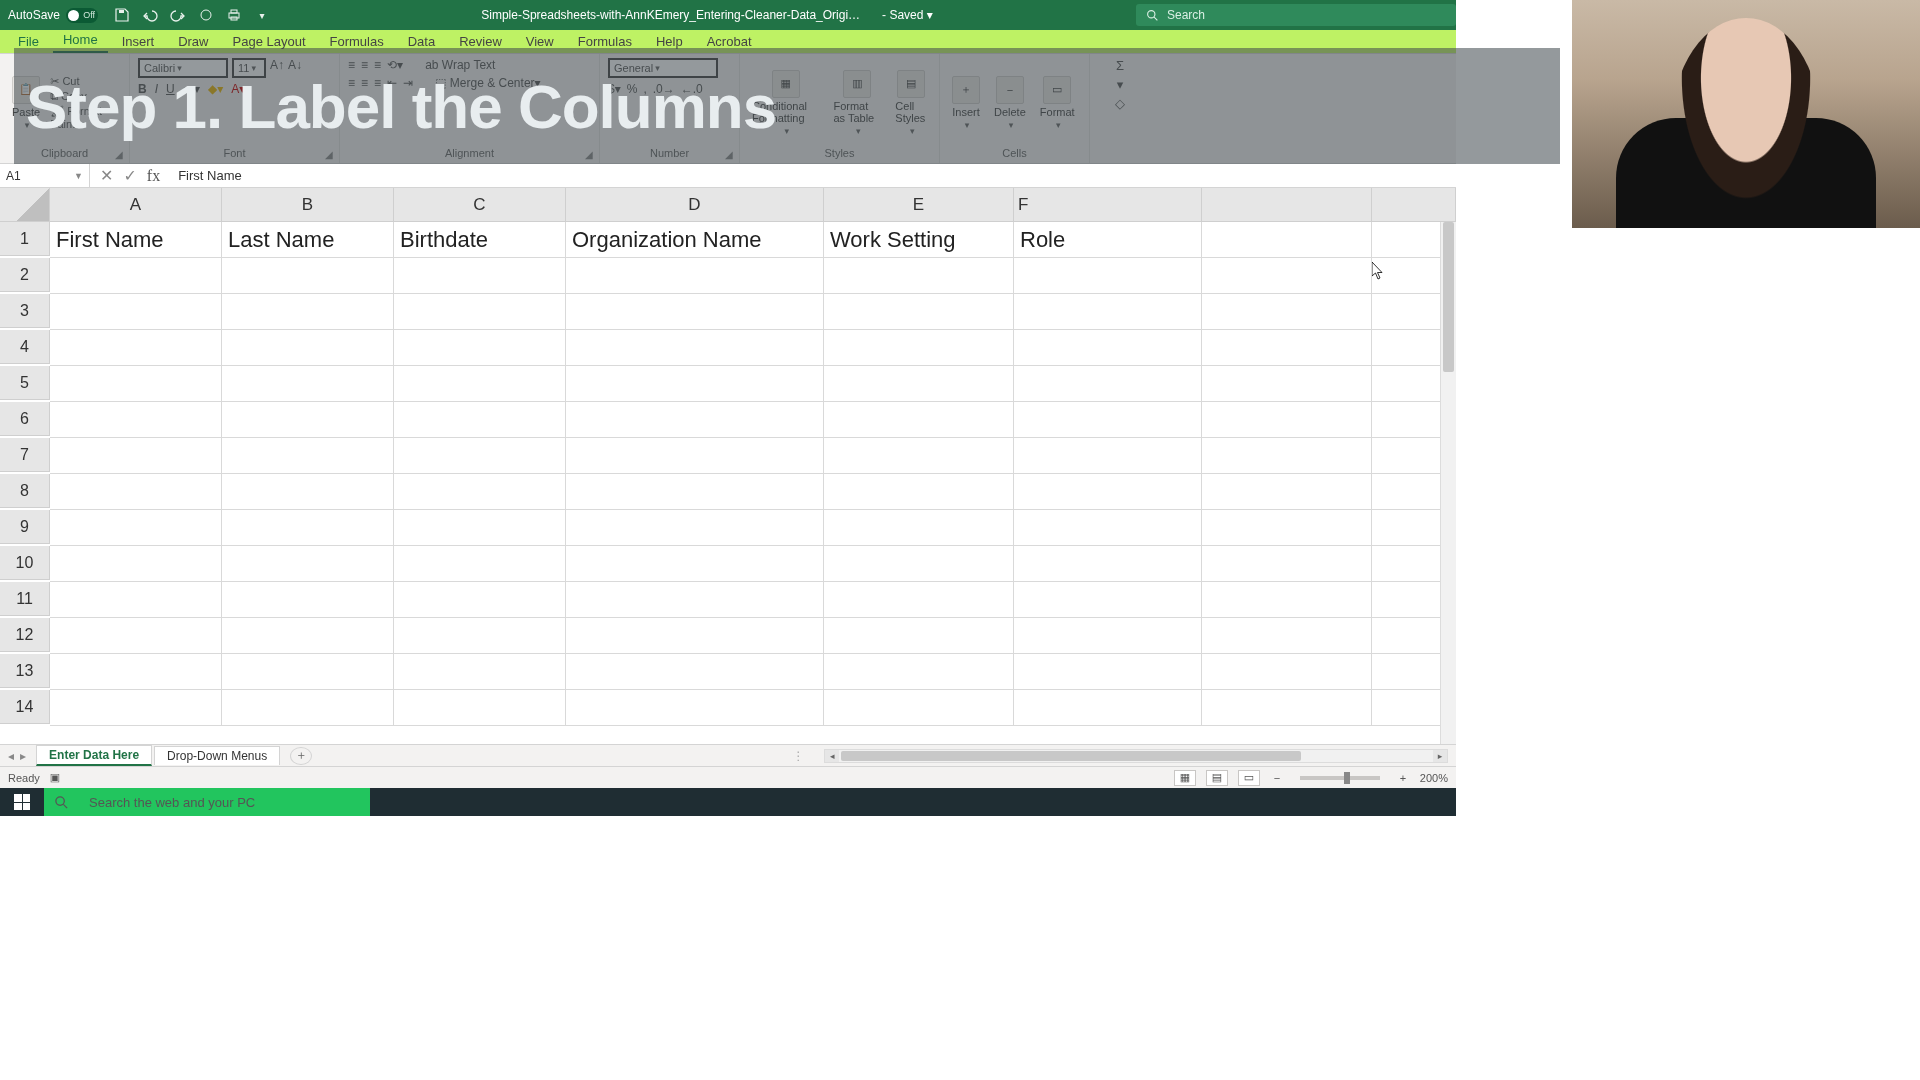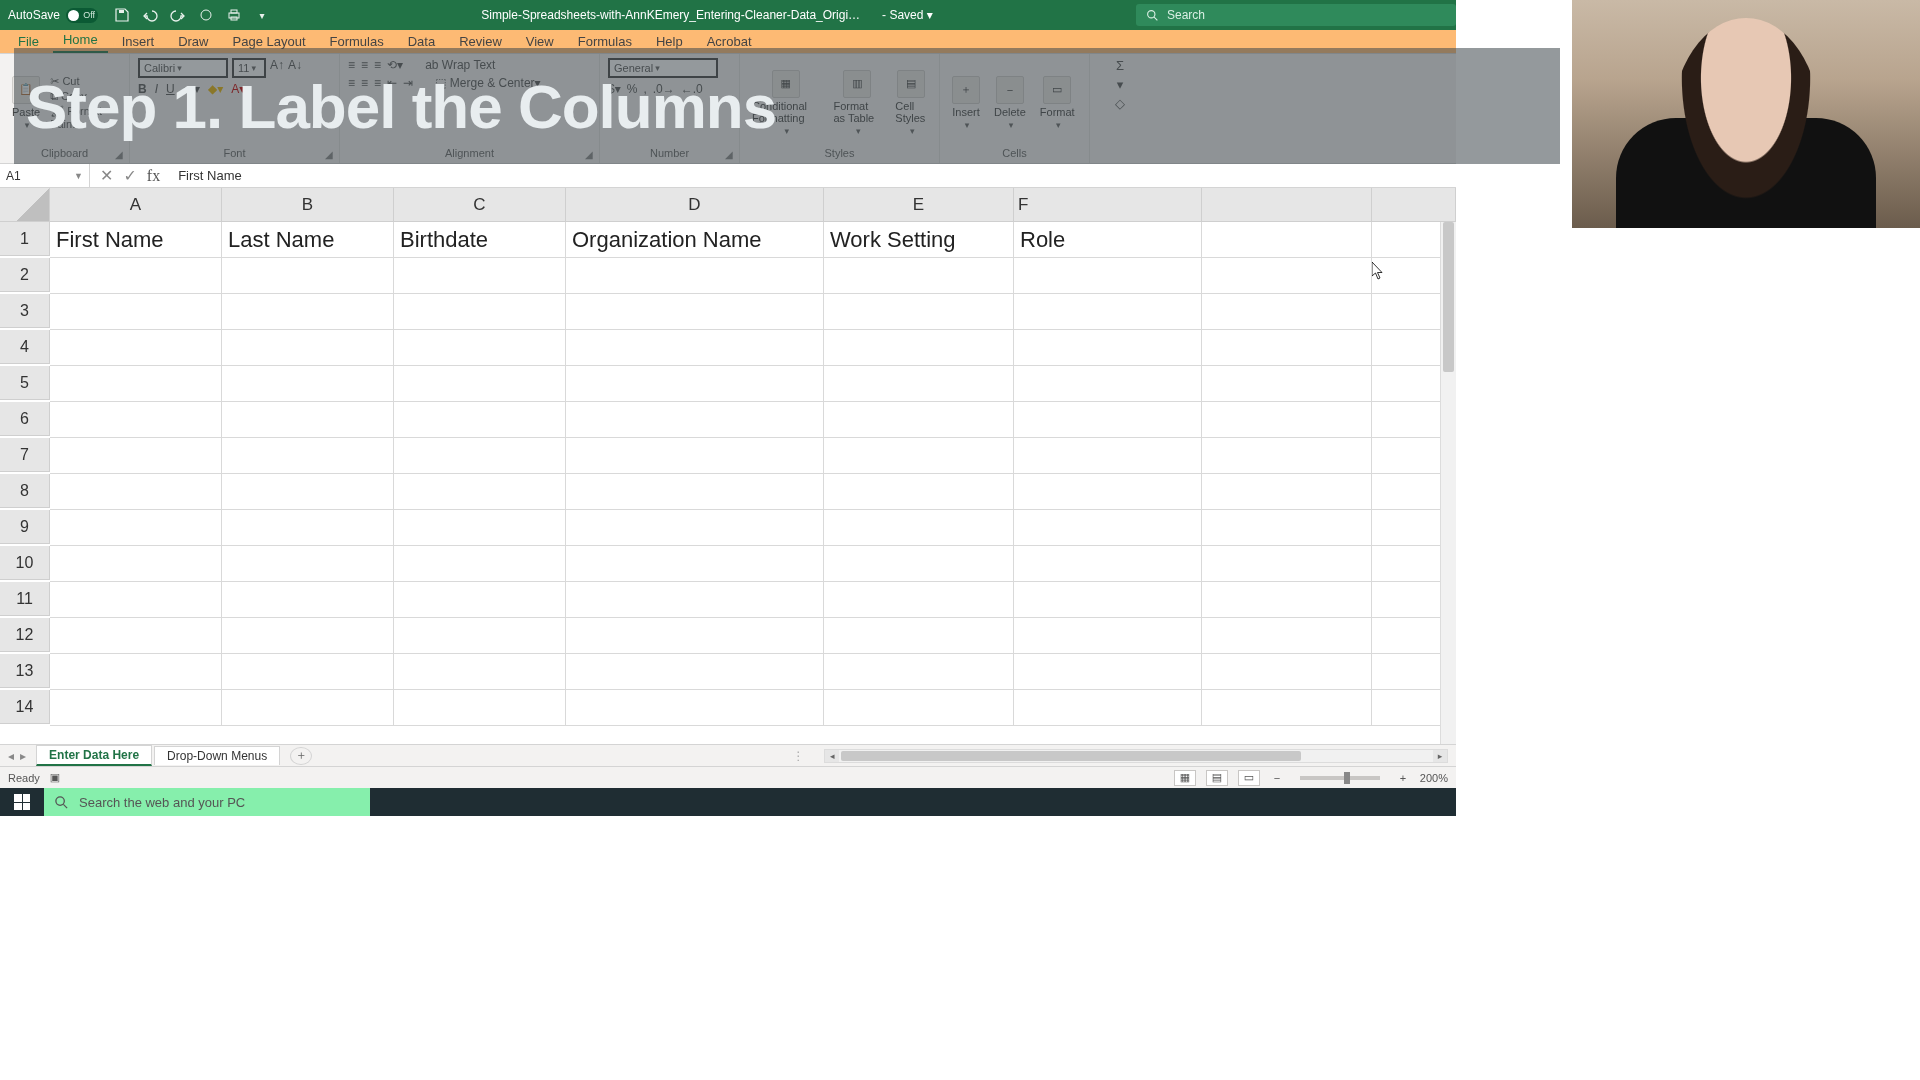--- a/index.html
+++ b/index.html
@@ -11,21 +11,21 @@
   .toggle { width: 32px; height: 15px; background: #0b5a34; border-radius: 8px; position: relative; display: inline-flex; align-items: center; }
   .toggle .knob { width: 11px; height: 11px; background: #fff; border-radius: 50%; position: absolute; left: 2px; }
   .toggle .off { font-size: 9px; color: #cfe7da; position: absolute; right: 3px; }
   .qat { display: flex; align-items: center; gap: 12px; padding: 0 8px; }
   .qat-icon { width: 16px; height: 16px; opacity: .9; display: flex; align-items: center; justify-content: center; }
   .doc-title { flex: 1; text-align: center; display: flex; justify-content: center; align-items: center; gap: 22px; }
   .searchbox { width: 320px; height: 22px; background: #2f8a5b; border-radius: 3px; display: flex; align-items: center; gap: 8px; padding: 0 10px; color: #d8efe3; font-size: 12px; }
   .svg-ico { fill: currentColor; }
 
   
-  .ribbon-tabs { height: 24px; background: #fdba74; border-bottom: 1px solid #d4d4d4; display: flex; align-items: flex-end; padding-left: 8px; gap: 4px; font-size: 13px; color: #444; }
+  .ribbon-tabs { height: 24px; background: #bef264; border-bottom: 1px solid #d4d4d4; display: flex; align-items: flex-end; padding-left: 8px; gap: 4px; font-size: 13px; color: #444; }
   .ribbon-tab { padding: 3px 10px 4px; cursor: pointer; }
   .ribbon-tab.active { color: #217346; border-bottom: 2px solid #217346; }
   .ribbon-tab.file { color: #217346; }
 
   
   .ribbon { height: 110px; background: #f3f2f1; border-bottom: 1px solid #d4d4d4; position: relative; display: flex; }
   .r-group { border-right: 1px solid #e1dfdd; display: flex; flex-direction: column; justify-content: space-between; padding: 4px 8px 2px; }
   .r-group .glabel { font-size: 11px; color: #666; text-align: center; padding-bottom: 2px; }
   .r-group .gbody { flex: 1; display: flex; align-items: center; gap: 6px; color:#555; font-size:12px;}
   .dialog-launcher { position: absolute; bottom: 2px; right: 2px; width: 12px; height: 12px; font-size: 10px; color:#888;}
@@ -80,21 +80,21 @@
   .viewbtn{width:22px;height:16px;border:1px solid #c8c6c4;background:#fff;display:flex;align-items:center;justify-content:center;}
   .zoom-slider{width:80px;height:4px;background:#c8c6c4;position:relative;margin:0 6px;}
   .zoom-slider .zthumb{position:absolute;left:55%;top:-4px;width:6px;height:12px;background:#888;}
   .zoom-btn{width:14px;text-align:center;}
 
   
   .taskbar{height:28px;background:#1f2d33;display:flex;align-items:center;}
   .start{width:44px;height:100%;display:flex;align-items:center;justify-content:center;background:#1f2d33;}
   .start .win{width:16px;height:16px;display:grid;grid-template-columns:1fr 1fr;grid-template-rows:1fr 1fr;gap:1px;}
   .start .win span{background:#fff;}
-  .tsearch{width:326px;height:100%;background:#86efac;display:flex;align-items:center;gap:10px;padding:0 10px;font-size:13px;color:#555;}
+  .tsearch{width:326px;height:100%;background:#22c55e;display:flex;align-items:center;gap:20px;padding:0 10px;font-size:13px;color:#555;}
 
   
   .cursor-arrow{position:absolute;z-index:70;width:12px;height:18px;}
   .cursor-arrow svg{width:12px;height:18px;}
 
   .rel{position:relative;}
   .caret{font-size:9px;color:#666;margin-left:2px;}
 </style>
 </head>
 <body>

